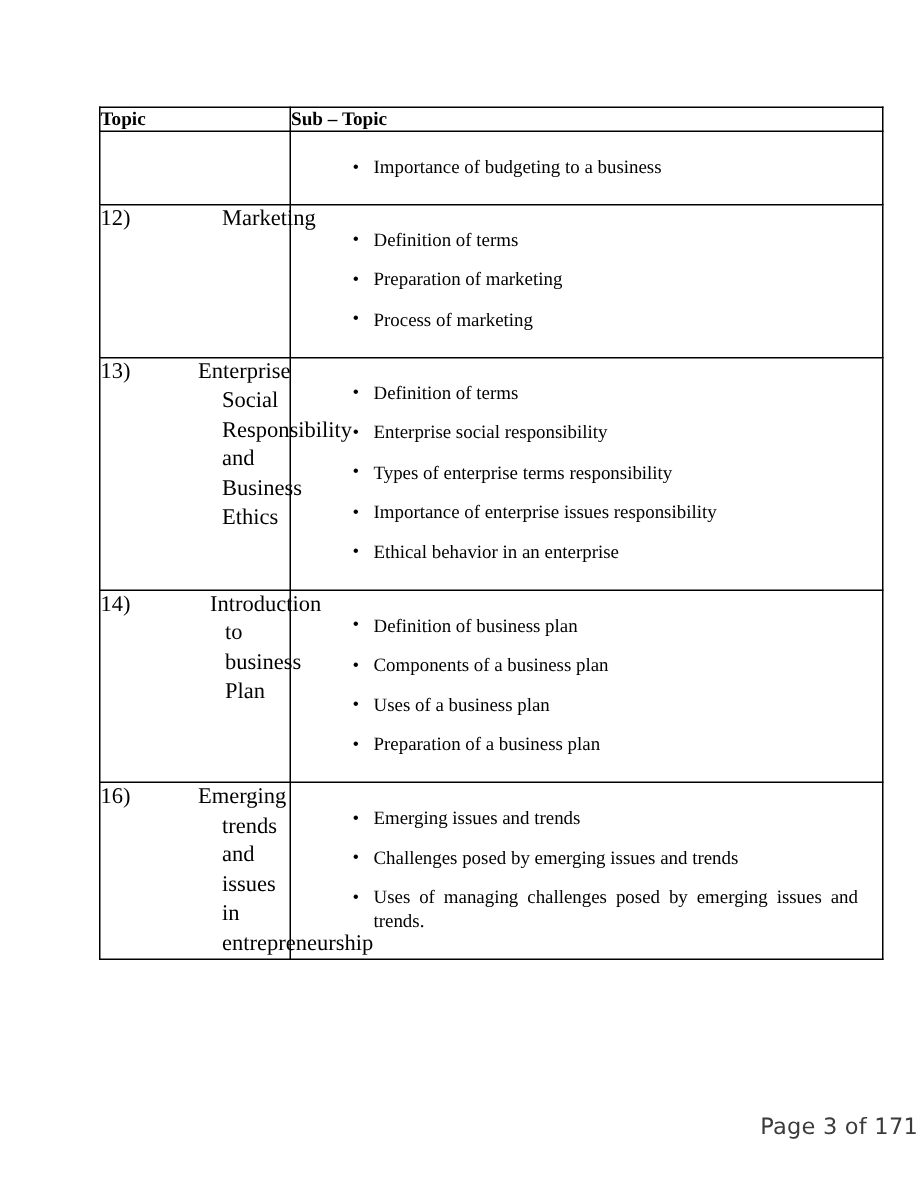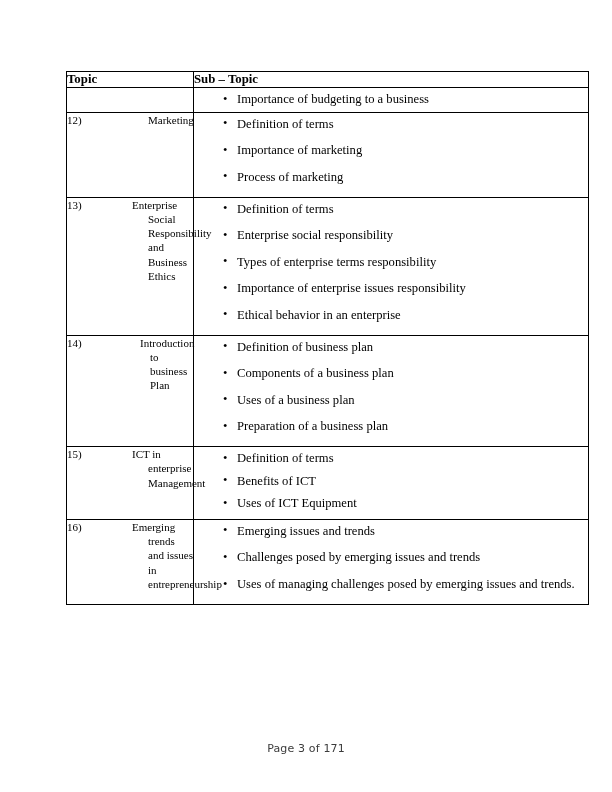--- a/index.html
+++ b/index.html
@@ -48,21 +48,21 @@
     font-weight: bold;
     font-size: 12.8px;
     text-align: left;
     padding: 5px 0 6px 7px;
     line-height: 1.18;
   }
 
   
   .topic-cell {
     padding: 6px 4px 8px 6px;
-    font-size: 11px;
+    font-size: 15px;
     line-height: 1.30;
   }
   .topic-block {
     position: relative;
     padding-left: 26px;
   }
   .topic-num {
     position: absolute;
     left: 0;
     top: 0;
@@ -72,21 +72,21 @@
   .topic-text.tab-wide { padding-left: 16px; text-indent: -16px; }
   .topic-text.tab-mid  { padding-left: 18px; text-indent: -10px; font-family: Liberation Serif, serif; }
   .topic-text.tab-deep { padding-left: 16px; text-indent: 0; }
 
   
   .sub-cell {
     padding: 5px 9px 8px 0;
     font-size: 12.6px;
   }
   ul.bullets {
-    margin: 4px;
+    margin: 16px;
     padding: 0;
     list-style: none;
   }
   ul.bullets li {
     position: relative;
     padding-left: 39px;
     margin: 0 0 10px 0;
     line-height: 1.24;
     text-align: justify;
     text-justify: inter-word;
@@ -103,23 +103,23 @@
   
   ul.bullets.tight li { margin-bottom: 7px; }
   ul.bullets.loose li { margin-bottom: 11px; }
 
   
   .page-footer {
     position: absolute;
     left: 0;
     top: 742px;
     width: 612px;
-    text-align: center;
+    text-align: right;
     font-family: "DejaVu Sans", sans-serif;
-    font-size: 11px;
+    font-size: 15px;
     color: #3b3b3b;
     letter-spacing: 0.15px;
   }
 </style>
 </head>
 <body>
 
 <div class="page">
 
   <table class="syllabus-table">
@@ -149,21 +149,21 @@
       <tr>
         <td class="topic-cell">
           <div class="topic-block">
             <span class="topic-num">12)</span>
             <span class="topic-text tab-deep">Marketing</span>
           </div>
         </td>
         <td class="sub-cell">
           <ul class="bullets loose">
             <li>Definition of terms</li>
-            <li>Importance of marketing</li>
+            <li>Preparation of marketing</li>
             <li>Process of marketing</li>
           </ul>
         </td>
       </tr>
 
       <tr>
         <td class="topic-cell">
           <div class="topic-block">
             <span class="topic-num">13)</span>
             <span class="topic-text tab-wide">Enterprise Social Responsibility and Business Ethics</span>
@@ -190,35 +190,20 @@
         <td class="sub-cell">
           <ul class="bullets loose">
             <li>Definition of business plan</li>
             <li>Components of a business plan</li>
             <li>Uses of a business plan</li>
             <li>Preparation of a business plan</li>
           </ul>
         </td>
       </tr>
 
-      <tr>
-        <td class="topic-cell">
-          <div class="topic-block">
-            <span class="topic-num">15)</span>
-            <span class="topic-text tab-wide">ICT in enterprise Management</span>
-          </div>
-        </td>
-        <td class="sub-cell">
-          <ul class="bullets tight">
-            <li>Definition of terms</li>
-            <li>Benefits of ICT</li>
-            <li>Uses of ICT Equipment</li>
-          </ul>
-        </td>
-      </tr>
 
       <tr>
         <td class="topic-cell">
           <div class="topic-block">
             <span class="topic-num">16)</span>
             <span class="topic-text tab-wide">Emerging trends and issues in entrepreneurship</span>
           </div>
         </td>
         <td class="sub-cell">
           <ul class="bullets loose">

